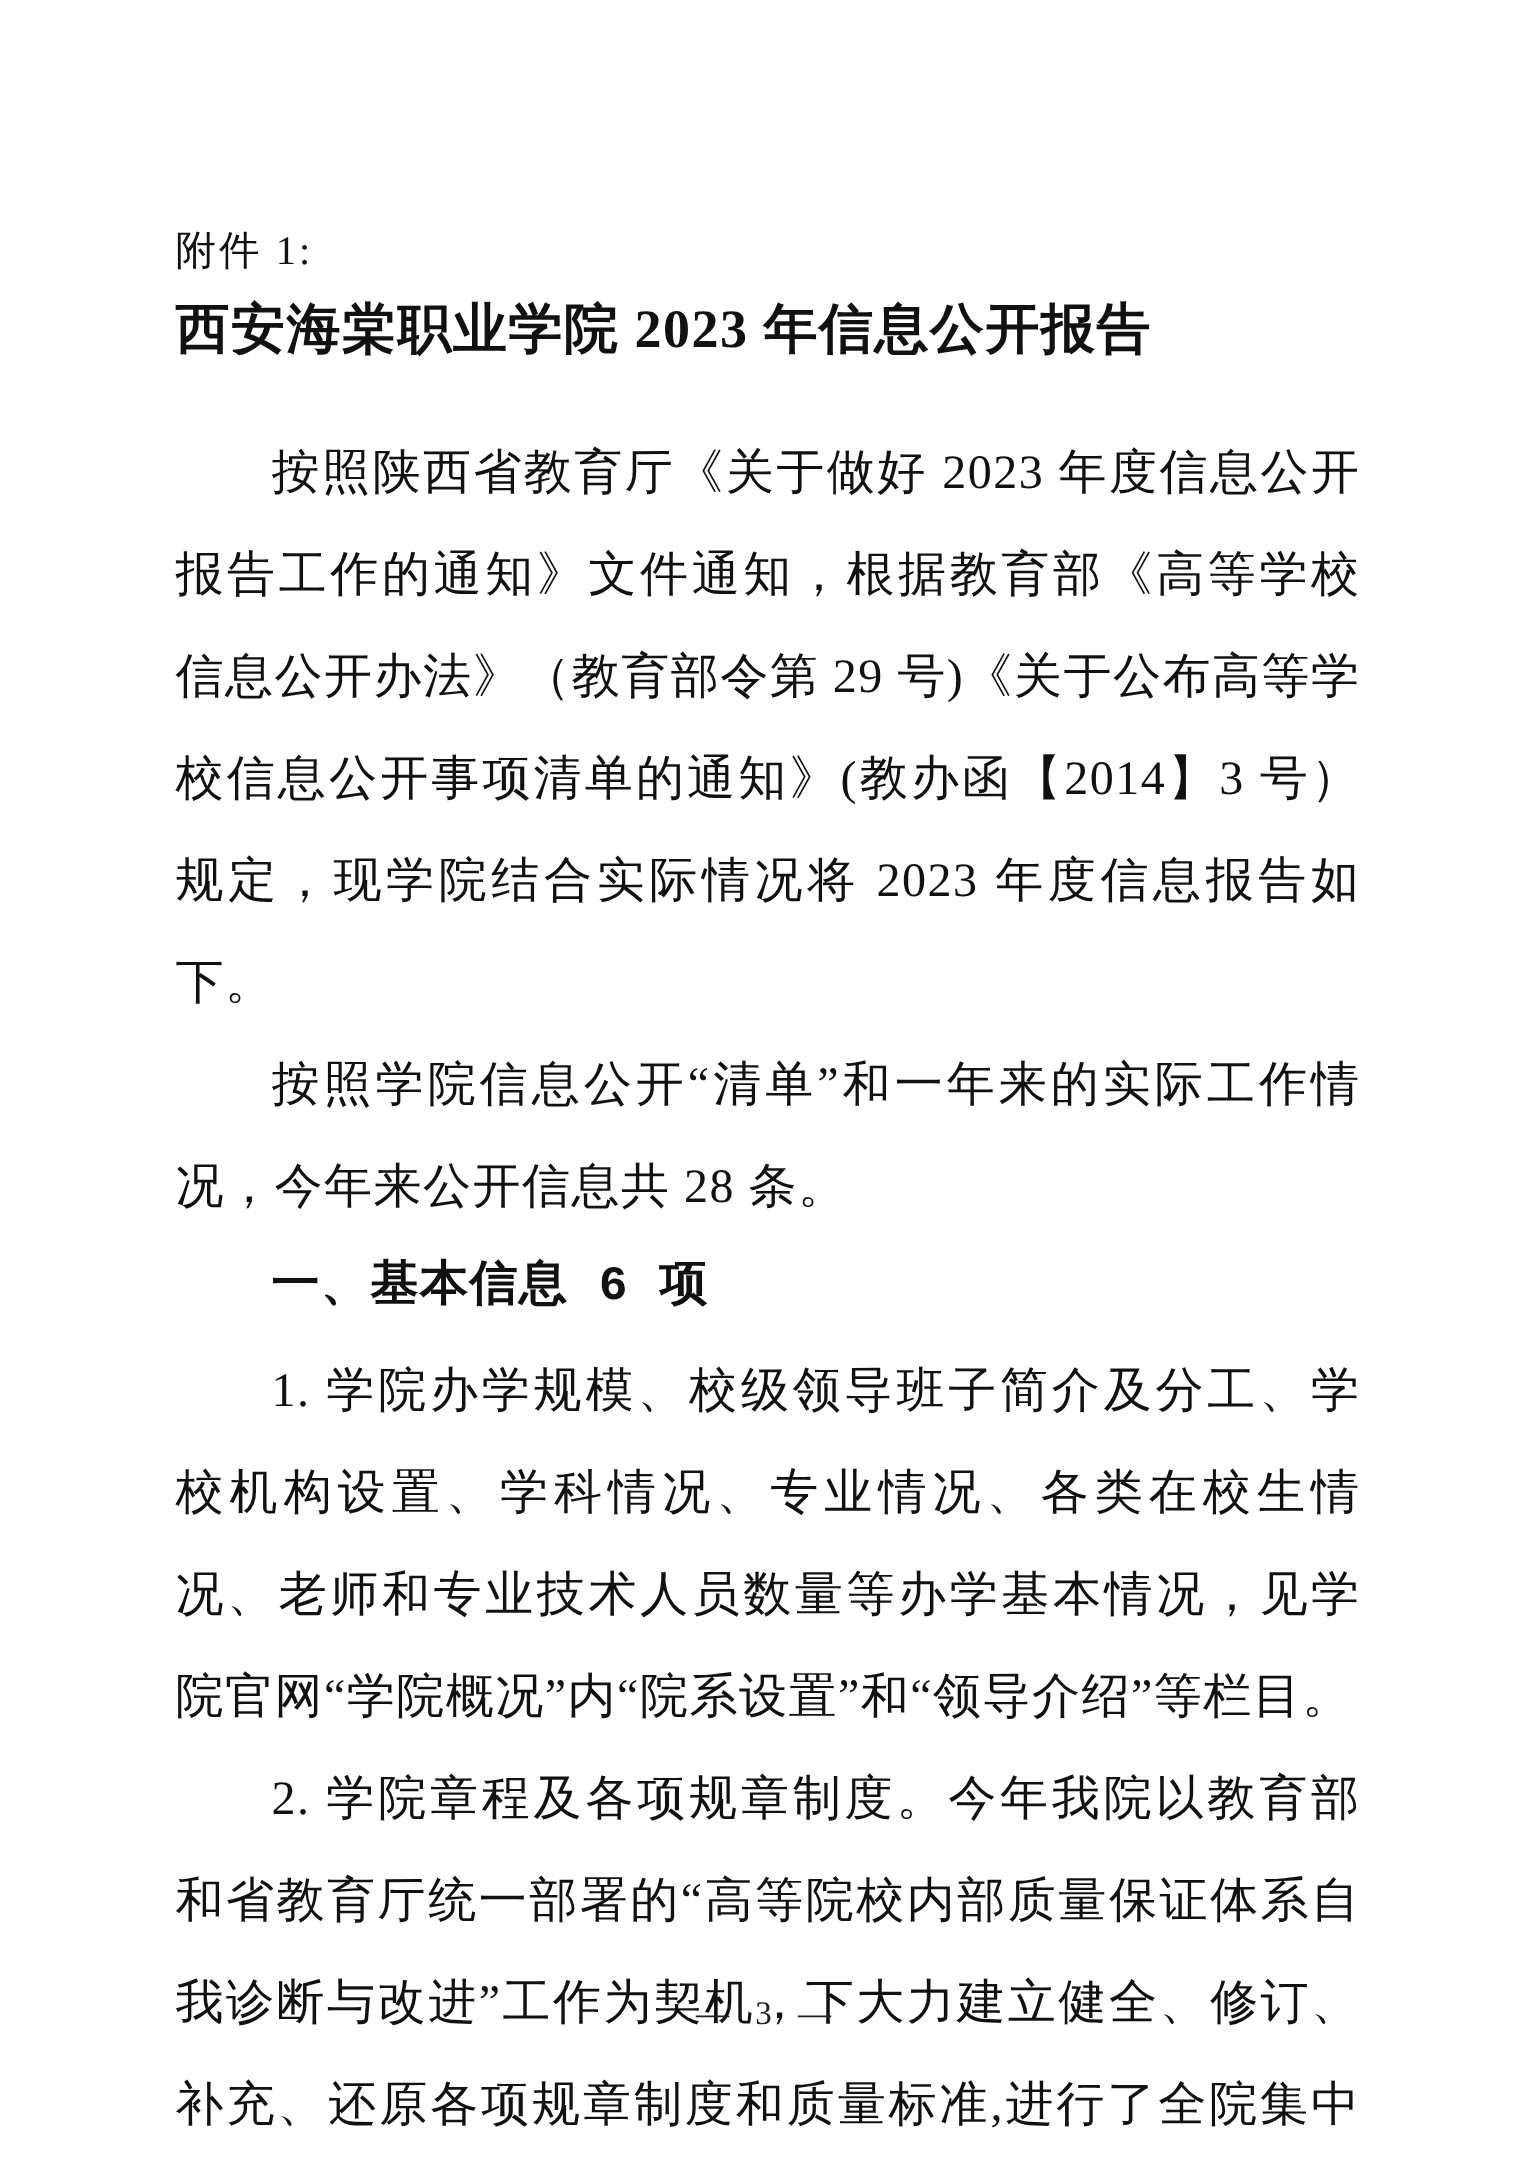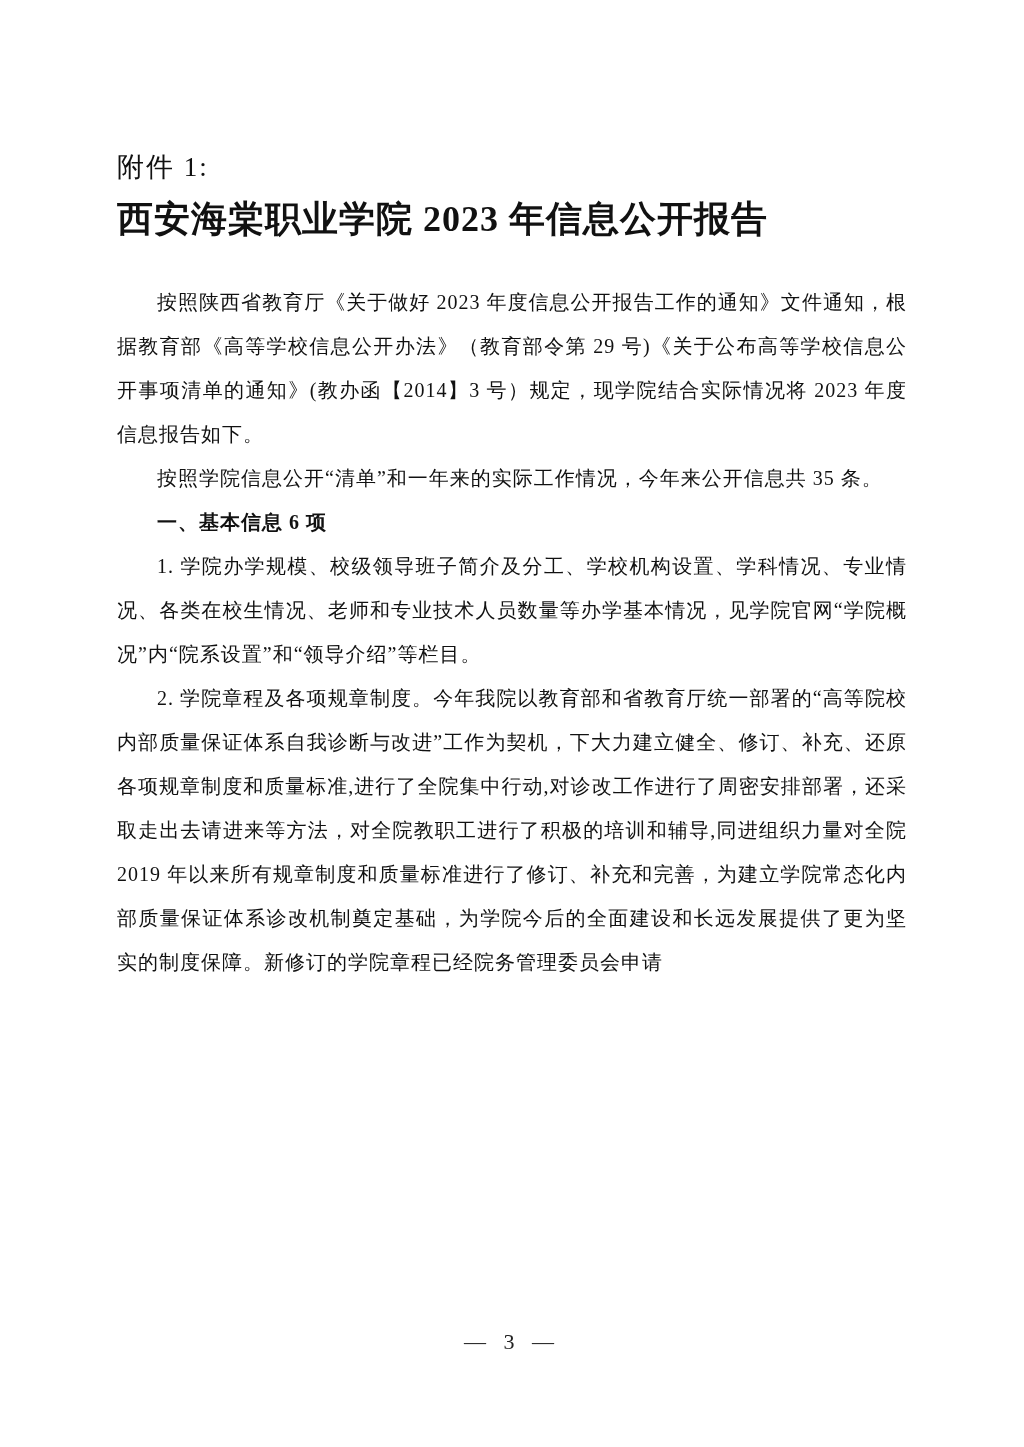--- a/index.html
+++ b/index.html
@@ -33,30 +33,30 @@
     font-size: 36px;
     font-weight: bold;
     letter-spacing: 1px;
     line-height: 50px;
   }
   .body-text {
     margin-top: 36px;
   }
   .body-text p {
     margin: 0;
-    font-size: 20px;
-    line-height: 44px;
+    font-size: 32px;
+    line-height: 68px;
     text-align: justify;
     text-justify: inter-character;
     text-align-last: left;
     text-indent: 2em;
     letter-spacing: 1px;
   }
   .body-text p.section-heading {
-    font-family: Liberation Serif, serif;
+    font-family: Liberation Mono, monospace;
     font-weight: bold;
     letter-spacing: 1px;
   }
   .page-footer {
     position: absolute;
     left: 0;
     width: 100%;
     bottom: 92px;
     text-align: center;
     font-size: 22px;
@@ -68,21 +68,21 @@
 <body>
 
 <div class="page">
   <div class="content">
     <div class="attachment-label">附件 1:</div>
 
     <h1 class="doc-title">西安海棠职业学院 2023 年信息公开报告</h1>
 
     <div class="body-text">
       <p>按照陕西省教育厅《关于做好 2023 年度信息公开报告工作的通知》文件通知，根据教育部《高等学校信息公开办法》（教育部令第 29 号)《关于公布高等学校信息公开事项清单的通知》(教办函【2014】3 号）规定，现学院结合实际情况将 2023 年度信息报告如下。</p>
-      <p>按照学院信息公开“清单”和一年来的实际工作情况，今年来公开信息共 35 条。</p>
+      <p>按照学院信息公开“清单”和一年来的实际工作情况，今年来公开信息共 28 条。</p>
       <p class="section-heading">一、基本信息 6 项</p>
       <p>1. 学院办学规模、校级领导班子简介及分工、学校机构设置、学科情况、专业情况、各类在校生情况、老师和专业技术人员数量等办学基本情况，见学院官网“学院概况”内“院系设置”和“领导介绍”等栏目。</p>
       <p>2. 学院章程及各项规章制度。今年我院以教育部和省教育厅统一部署的“高等院校内部质量保证体系自我诊断与改进”工作为契机，下大力建立健全、修订、补充、还原各项规章制度和质量标准,进行了全院集中行动,对诊改工作进行了周密安排部署，还采取走出去请进来等方法，对全院教职工进行了积极的培训和辅导,同进组织力量对全院 2019 年以来所有规章制度和质量标准进行了修订、补充和完善，为建立学院常态化内部质量保证体系诊改机制奠定基础，为学院今后的全面建设和长远发展提供了更为坚实的制度保障。新修订的学院章程已经院务管理委员会申请</p>
     </div>
   </div>
 
   <div class="page-footer">— 3 —</div>
 </div>
 
 </body></html>

